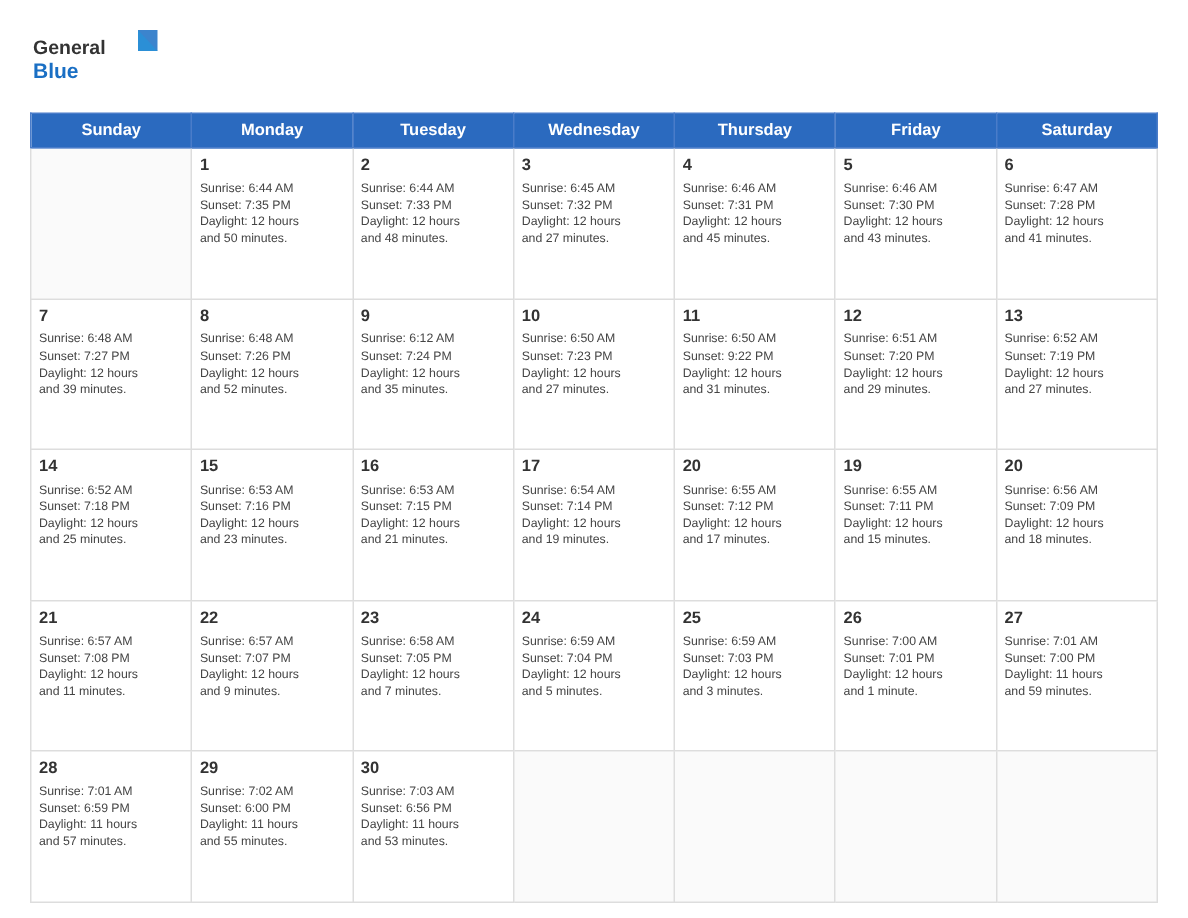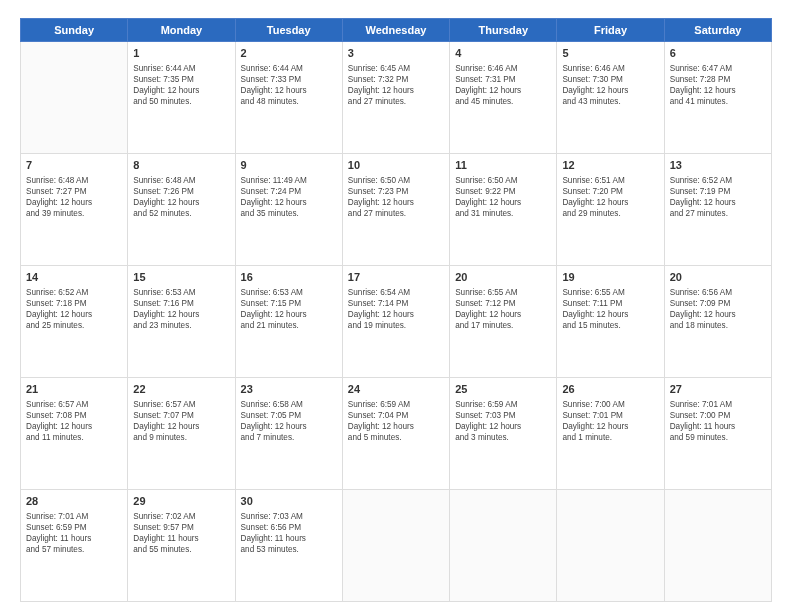--- a/index.html
+++ b/index.html
@@ -76,20 +76,39 @@
     }
     .day-info {
       color: #444;
       font-size: 8.2px;
     }
   </style>
 </head>
 <body>
 
 <div class="page">
+  <div class="header">
+    <div class="logo">
+      <div>
+        <svg width="90" height="42" viewBox="0 0 90 42">
+
+          <text x="2" y="18" font-family="Arial" font-size="13" font-weight="bold" fill="#333">General</text>
+
+          <polygon points="72,2 85,2 85,16 72,16" fill="#1a6fc4" opacity="0.85"></polygon>
+          <polygon points="72,2 85,16 72,16" fill="#2b8fd6"></polygon>
+
+          <text x="2" y="34" font-family="Arial" font-size="14" font-weight="bold" fill="#1a6fc4">Blue</text>
+        </svg>
+      </div>
+    </div>
+    <div class="title-block">
+      <div class="month-year"></div>
+      <div class="location"></div>
+    </div>
+  </div>
 
   <table class="calendar">
     <thead>
       <tr>
       <th>Sunday</th>
           <th>Monday</th>
           <th>Tuesday</th>
           <th>Wednesday</th>
           <th>Thursday</th>
           <th>Friday</th>
@@ -152,21 +171,21 @@
           </td>
           <td>
             <span class="day-num">8</span>
             <div class="day-info">Sunrise: 6:48 AM</div>
             <div class="day-info">Sunset: 7:26 PM</div>
             <div class="day-info">Daylight: 12 hours</div>
             <div class="day-info">and 52 minutes.</div>
           </td>
           <td>
             <span class="day-num">9</span>
-            <div class="day-info">Sunrise: 11:49 AM</div>
+            <div class="day-info">Sunrise: 6:12 AM</div>
             <div class="day-info">Sunset: 7:24 PM</div>
             <div class="day-info">Daylight: 12 hours</div>
             <div class="day-info">and 35 minutes.</div>
           </td>
           <td>
             <span class="day-num">10</span>
             <div class="day-info">Sunrise: 6:50 AM</div>
             <div class="day-info">Sunset: 7:23 PM</div>
             <div class="day-info">Daylight: 12 hours</div>
             <div class="day-info">and 27 minutes.</div>
@@ -299,21 +318,21 @@
           <td>
             <span class="day-num">28</span>
             <div class="day-info">Sunrise: 7:01 AM</div>
             <div class="day-info">Sunset: 6:59 PM</div>
             <div class="day-info">Daylight: 11 hours</div>
             <div class="day-info">and 57 minutes.</div>
           </td>
           <td>
             <span class="day-num">29</span>
             <div class="day-info">Sunrise: 7:02 AM</div>
-            <div class="day-info">Sunset: 9:57 PM</div>
+            <div class="day-info">Sunset: 6:00 PM</div>
             <div class="day-info">Daylight: 11 hours</div>
             <div class="day-info">and 55 minutes.</div>
           </td>
           <td>
             <span class="day-num">30</span>
             <div class="day-info">Sunrise: 7:03 AM</div>
             <div class="day-info">Sunset: 6:56 PM</div>
             <div class="day-info">Daylight: 11 hours</div>
             <div class="day-info">and 53 minutes.</div>
           </td>

